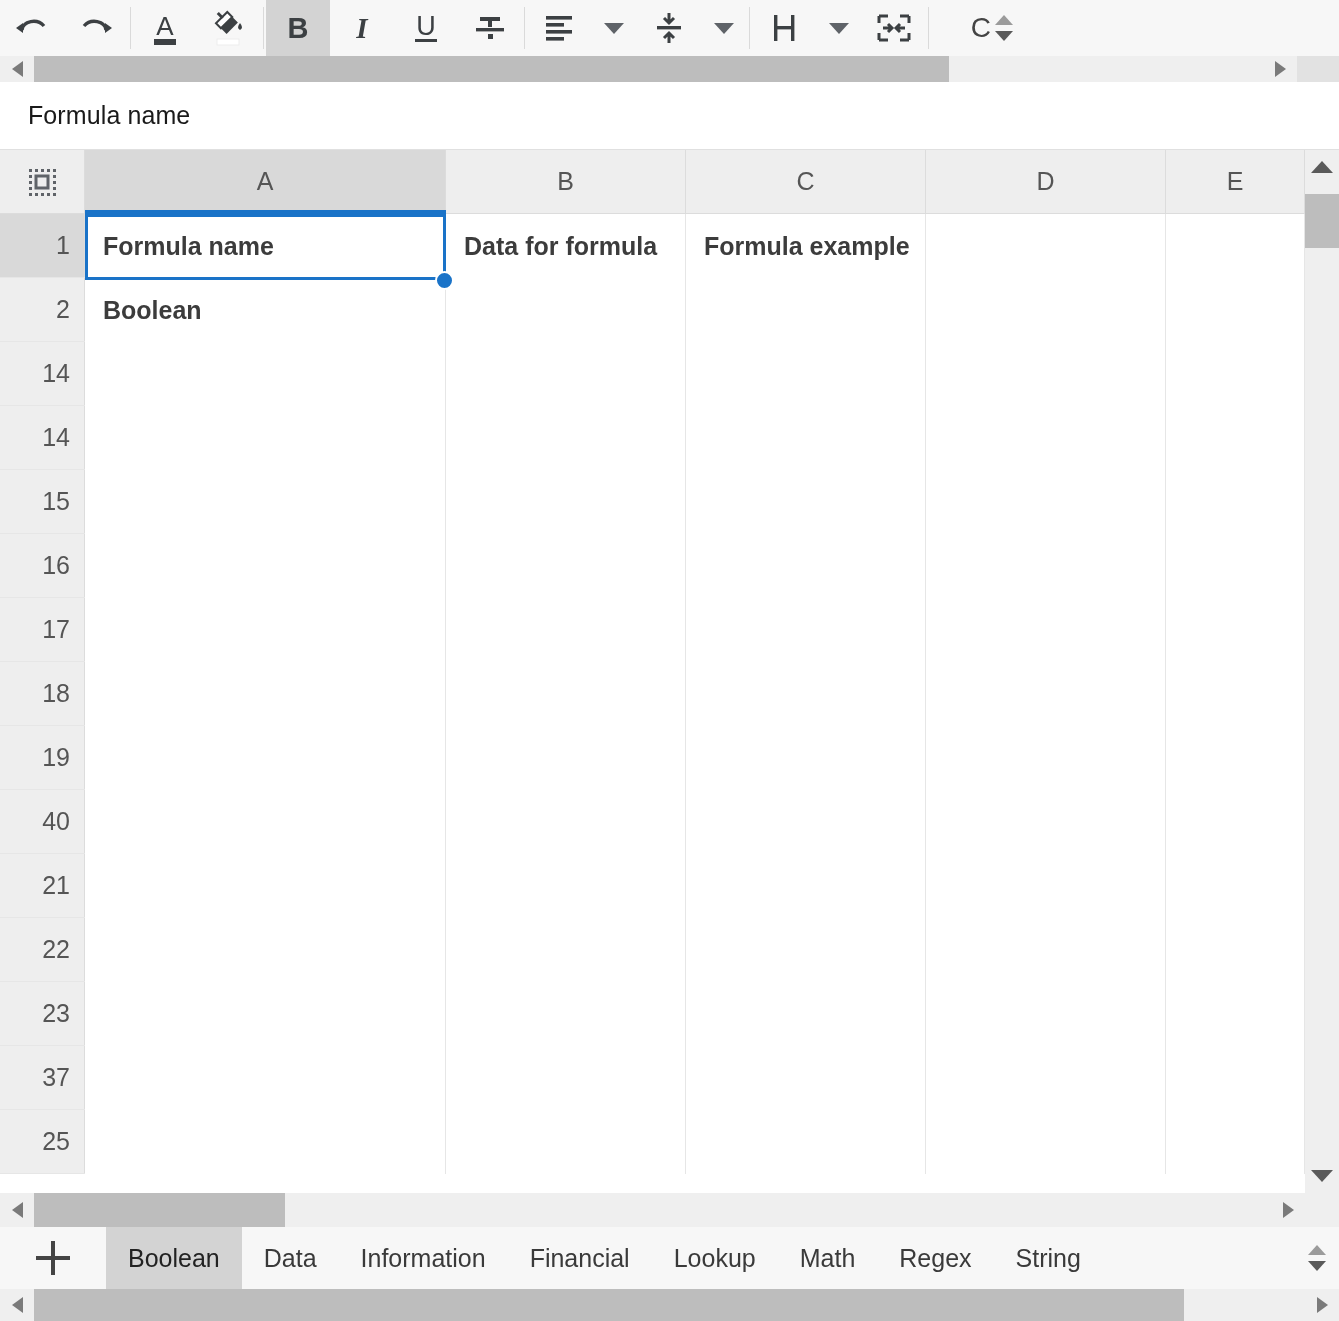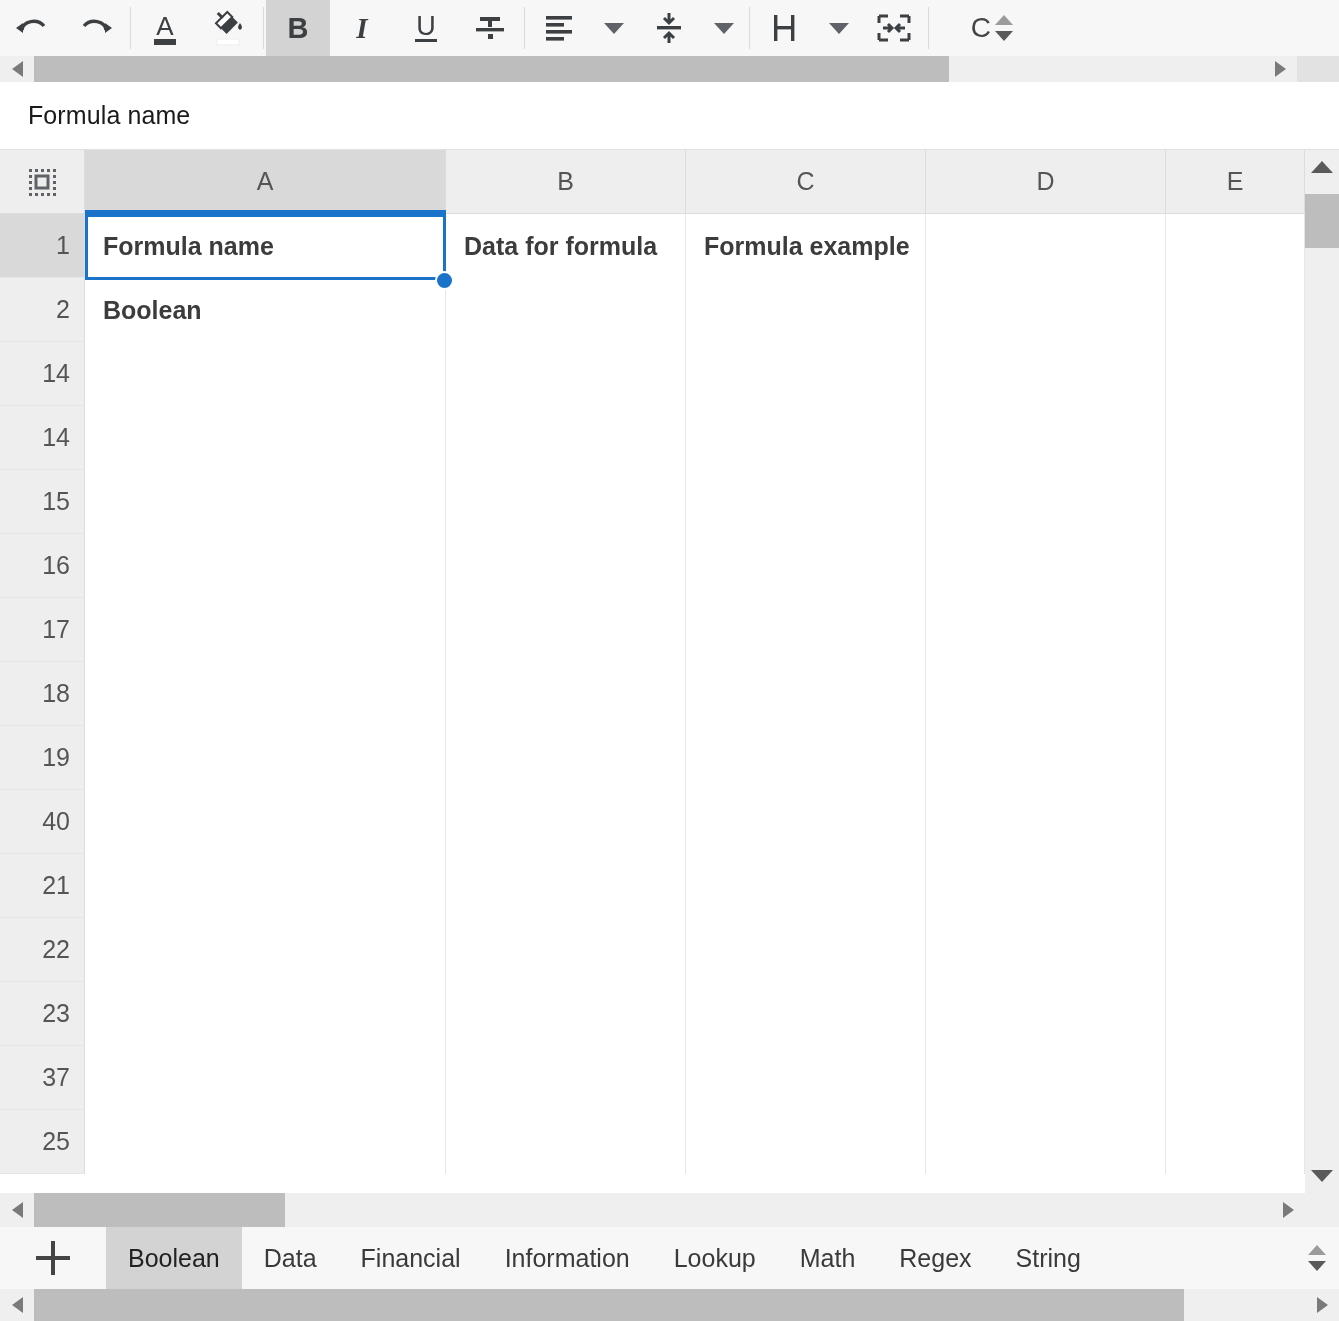--- a/index.html
+++ b/index.html
@@ -549,22 +549,22 @@
   </div>
   <div class="hscroll-corner"></div>
 
   <div class="tabbar">
     <div class="add-sheet">
       <div class="plus"></div>
     </div>
 
     <div class="tab active">Boolean</div>
       <div class="tab">Data</div>
+      <div class="tab">Information</div>
       <div class="tab">Financial</div>
-      <div class="tab">Information</div>
       <div class="tab">Lookup</div>
       <div class="tab">Math</div>
       <div class="tab">Regex</div>
       <div class="tab">String</div>
       <div class="tab-spinner">
       <div class="spin-up"></div>
       <div class="spin-dn"></div>
     </div>
   </div>
 

